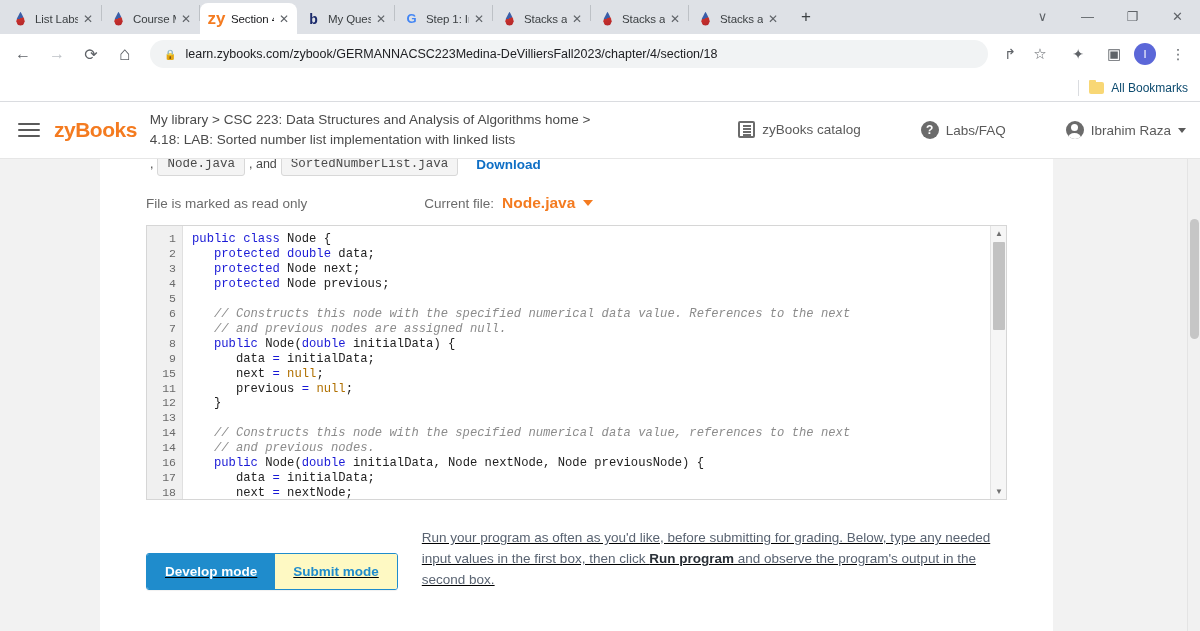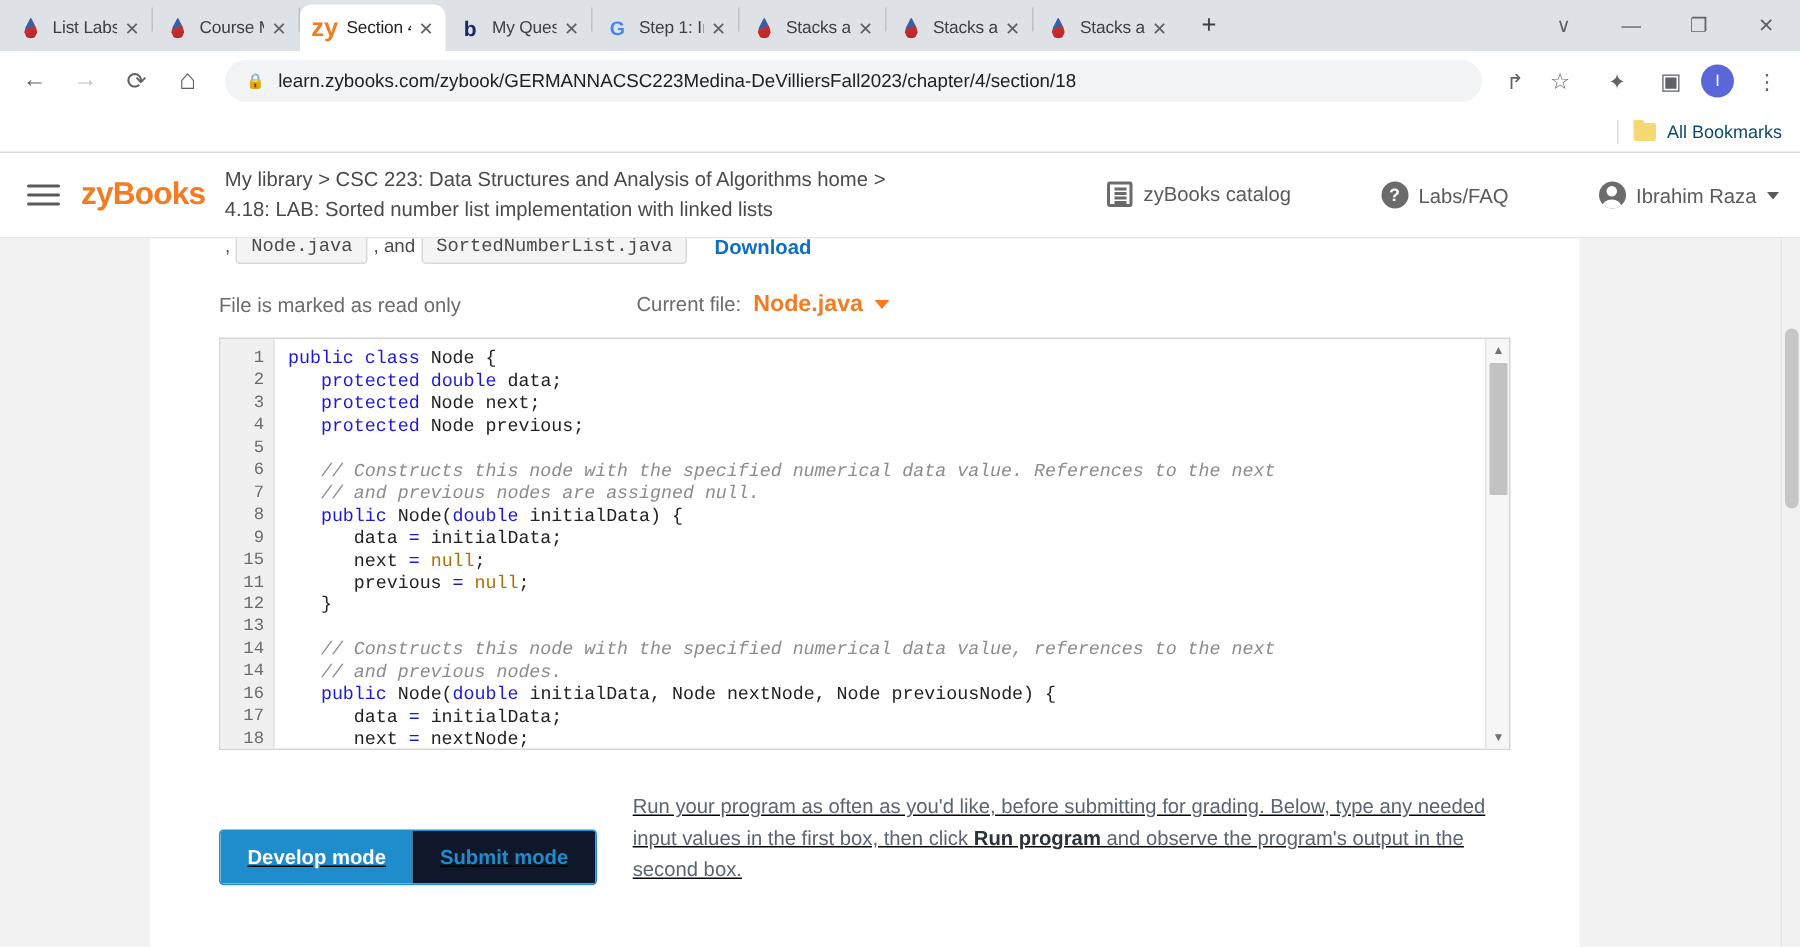--- a/index.html
+++ b/index.html
@@ -261,21 +261,21 @@
   .mode-group {
     display: flex; flex: 0 0 auto;
     border: 1px solid #1f8ccc; border-radius: 3px; overflow: hidden;
     box-shadow: 0 1px 1px rgba(0,0,0,0.06);
   }
   .mode-btn {
     padding: 10px 18px; font-size: 13.5px; font-weight: bold;
     white-space: nowrap;
   }
   .mode-btn.on { background: #1f8ccc; color: #ffffff; }
-  .mode-btn.off { background: #0f172a; color: #1f8ccc; }
+  .mode-btn.off { background: #fef9c3; color: #1f8ccc; }
   .mode-desc {
     margin-left: 24px; font-size: 13.5px; color: #5a6472;
     line-height: 21px; max-width: 620px;
   }
   .mode-desc b { color: #2b3138; }
 
   
   .page-scroll {
     position: absolute; right: 0; top: 0; width: 13px; height: 100%;
     background: #f1f1f1; border-left: 1px solid #e4e4e4;

